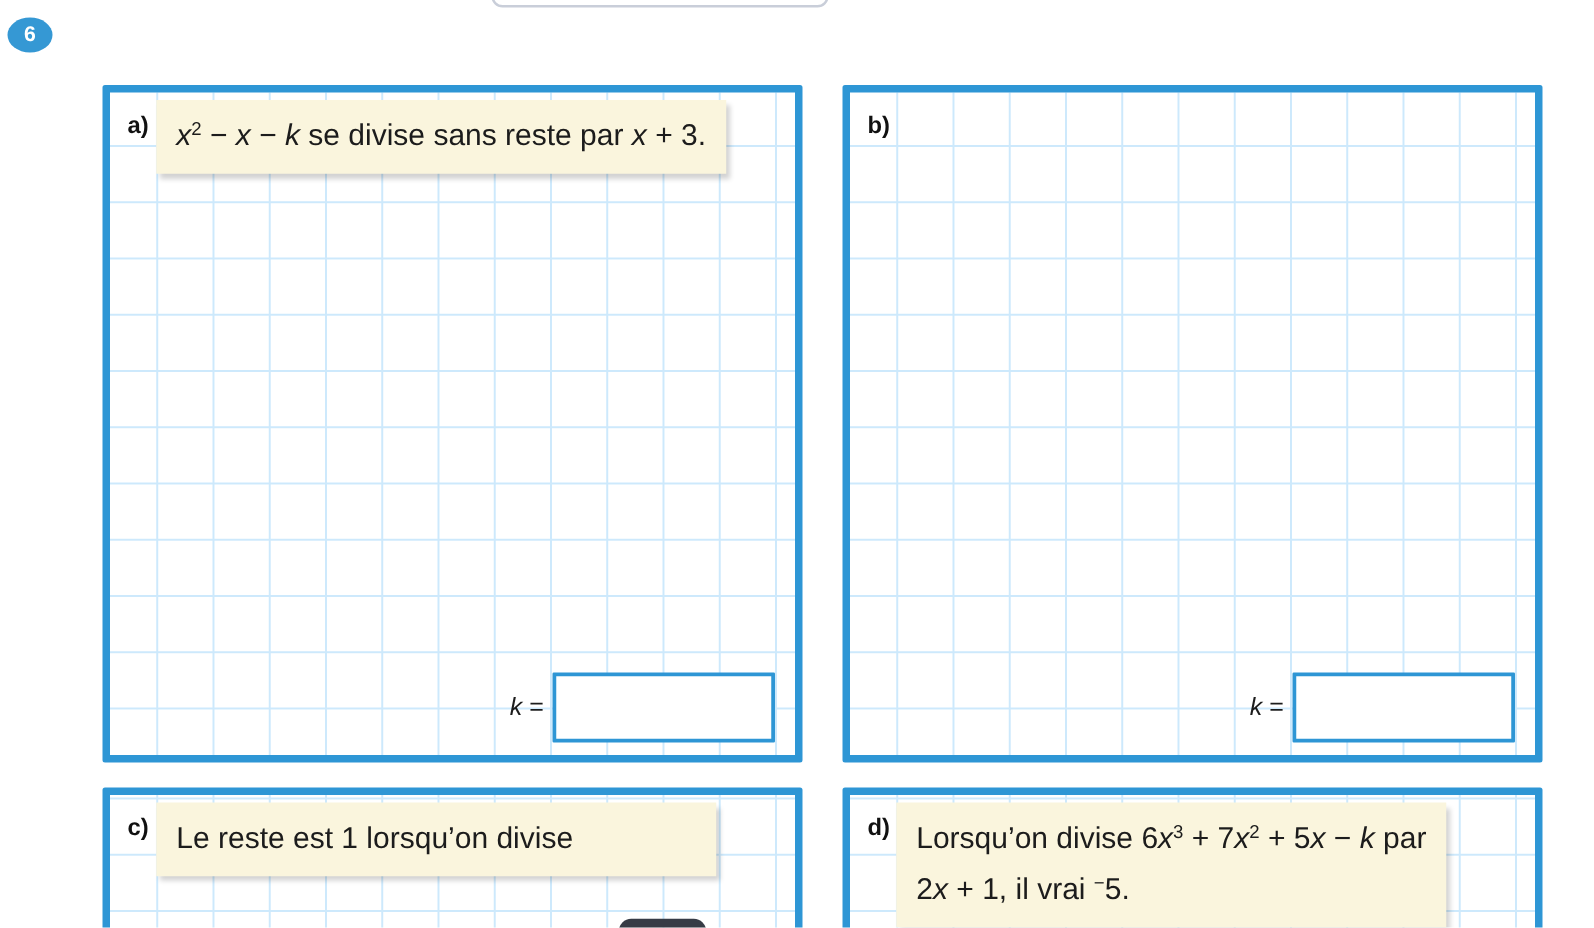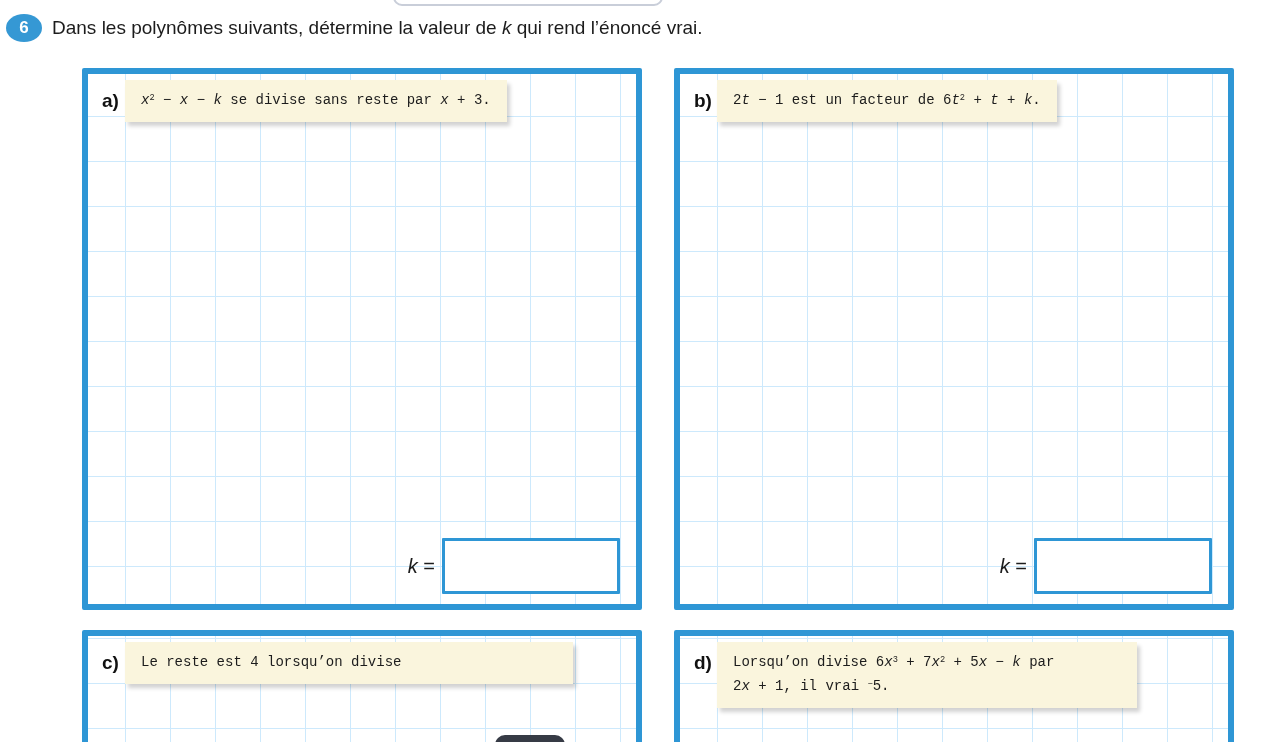--- a/index.html
+++ b/index.html
@@ -40,21 +40,21 @@
   .box-d { left: 674px; top: 630px; width: 560px; height: 300px; background-position: 37px 2px; }
 
   .plabel {
     position: absolute; left: 14px; top: 16px;
     font-weight: bold; font-size: 19px; color: #111;
   }
   .callout {
     position: absolute; left: 37px; top: 6px;
     background: #faf5dd; padding: 9px 16px;
     box-shadow: 3px 4px 4px rgba(0,0,0,0.18);
-    font-size: 14px; line-height: 1.7; white-space: nowrap; font-family: Liberation Mono, monospace;
+    font-size: 24px; line-height: 1.7; white-space: nowrap;
   }
   .box-c .callout { min-width: 448px; }
   .box-d .callout { min-width: 420px; }
   .stmt { margin: 0; }
 
   .i   { font-style: italic; }
   .sup { font-size: 62%; vertical-align: 0.52em; }
 
   .answer-row {
     position: absolute; right: 16px; bottom: 10px;
@@ -75,48 +75,44 @@
   }
 </style>
 </head>
 <body>
 
 <div class="page">
 
   <div class="prev-input"></div>
 
   <div class="badge">6</div>
-  <p class="instruction"><span>Dans les polynômes suivants, détermine la valeur de </span><span class="i">k</span><span> qui rend l’énoncé vrai.</span></p>
 
   <section class="gridbox box-a">
     <span class="plabel">a)</span>
     <div class="callout">
       <p class="stmt"><span class="i">x</span><span class="sup">2</span><span> − </span><span class="i">x</span><span> − </span><span class="i">k</span><span> se divise sans reste par </span><span class="i">x</span><span> + 3.</span></p>
     </div>
     <div class="answer-row">
       <span class="alabel"><span class="i">k</span><span> =</span></span>
       <input class="answer-input" type="text" value="" style="">
     </div>
   </section>
 
   <section class="gridbox box-b">
     <span class="plabel">b)</span>
-    <div class="callout">
-      <p class="stmt"><span>2</span><span class="i">t</span><span> − 1 est un facteur de 6</span><span class="i">t</span><span class="sup">2</span><span> + </span><span class="i">t</span><span> + </span><span class="i">k</span><span>.</span></p>
-    </div>
     <div class="answer-row">
       <span class="alabel"><span class="i">k</span><span> =</span></span>
       <input class="answer-input" type="text" value="" style="">
     </div>
   </section>
 
   <section class="gridbox box-c">
     <span class="plabel">c)</span>
     <div class="callout">
-      <p class="stmt"><span>Le reste est 4 lorsqu’on divise</span></p>
+      <p class="stmt"><span>Le reste est 1 lorsqu’on divise</span></p>
     </div>
   </section>
 
   <section class="gridbox box-d">
     <span class="plabel">d)</span>
     <div class="callout">
       <p class="stmt"><span>Lorsqu’on divise 6</span><span class="i">x</span><span class="sup">3</span><span> + 7</span><span class="i">x</span><span class="sup">2</span><span> + 5</span><span class="i">x</span><span> − </span><span class="i">k</span><span> par</span></p>
       <p class="stmt"><span>2</span><span class="i">x</span><span> + 1, il vrai </span><span class="sup">−</span><span>5.</span></p>
     </div>
   </section>

